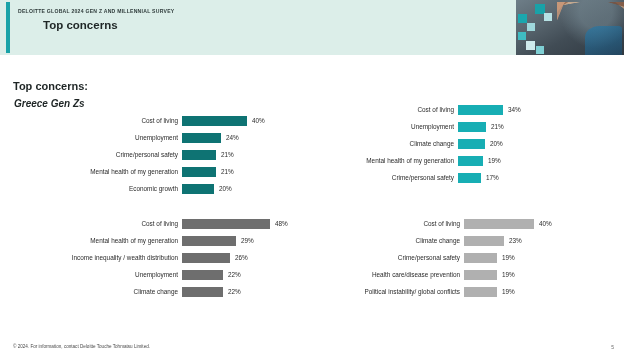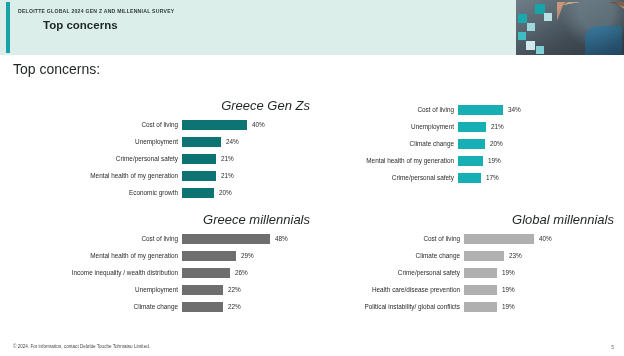--- a/index.html
+++ b/index.html
@@ -100,35 +100,35 @@
     border-radius: 40% 10% 0 0;
   }
   .px {
     position: absolute;
   }
 
   
   .section-title {
     position: absolute;
     left: 13px;
-    top: 61px;
-    font-size: 14px;
-    font-weight: normal;
+    top: 80px;
+    font-size: 11px;
+    font-weight: bold;
     color: #1f2626;
   }
 
   .chart {
     position: absolute;
   }
   .chart-title {
-    font-size: 13px;
-    font-weight: normal;
+    font-size: 10px;
+    font-weight: bold;
     font-style: italic;
     color: #1f2626;
-    text-align: right;
+    text-align: left;
     white-space: nowrap;
   }
   .rows {
     margin-top: 6px;
   }
   .row {
     display: flex;
     align-items: center;
     height: 12px;
     margin-bottom: 5px;
@@ -275,21 +275,20 @@
       <div class="row-label" style="width:136px;">Crime/personal safety</div>
       <div class="bar-wrap">
         <div class="bar" style="width:23px; background:#17aeb4;"></div>
         <div class="bar-value">17%</div>
       </div>
     </div>
   </div>
 </div>
 
 <div class="chart" style="left:14px; top:212px; width:296px;">
-  <div class="chart-title">Greece millennials</div>
   <div class="rows">
     <div class="row">
       <div class="row-label" style="width:164px;">Cost of living</div>
       <div class="bar-wrap">
         <div class="bar" style="width:88px; background:#6e6e6e;"></div>
         <div class="bar-value">48%</div>
       </div>
     </div>
     <div class="row">
       <div class="row-label" style="width:164px;">Mental health of my generation</div>
@@ -316,21 +315,20 @@
       <div class="row-label" style="width:164px;">Climate change</div>
       <div class="bar-wrap">
         <div class="bar" style="width:41px; background:#6e6e6e;"></div>
         <div class="bar-value">22%</div>
       </div>
     </div>
   </div>
 </div>
 
 <div class="chart" style="left:318px; top:212px; width:296px;">
-  <div class="chart-title">Global millennials</div>
   <div class="rows">
     <div class="row">
       <div class="row-label" style="width:142px;">Cost of living</div>
       <div class="bar-wrap">
         <div class="bar" style="width:70px; background:#b0b0b0;"></div>
         <div class="bar-value">40%</div>
       </div>
     </div>
     <div class="row">
       <div class="row-label" style="width:142px;">Climate change</div>

